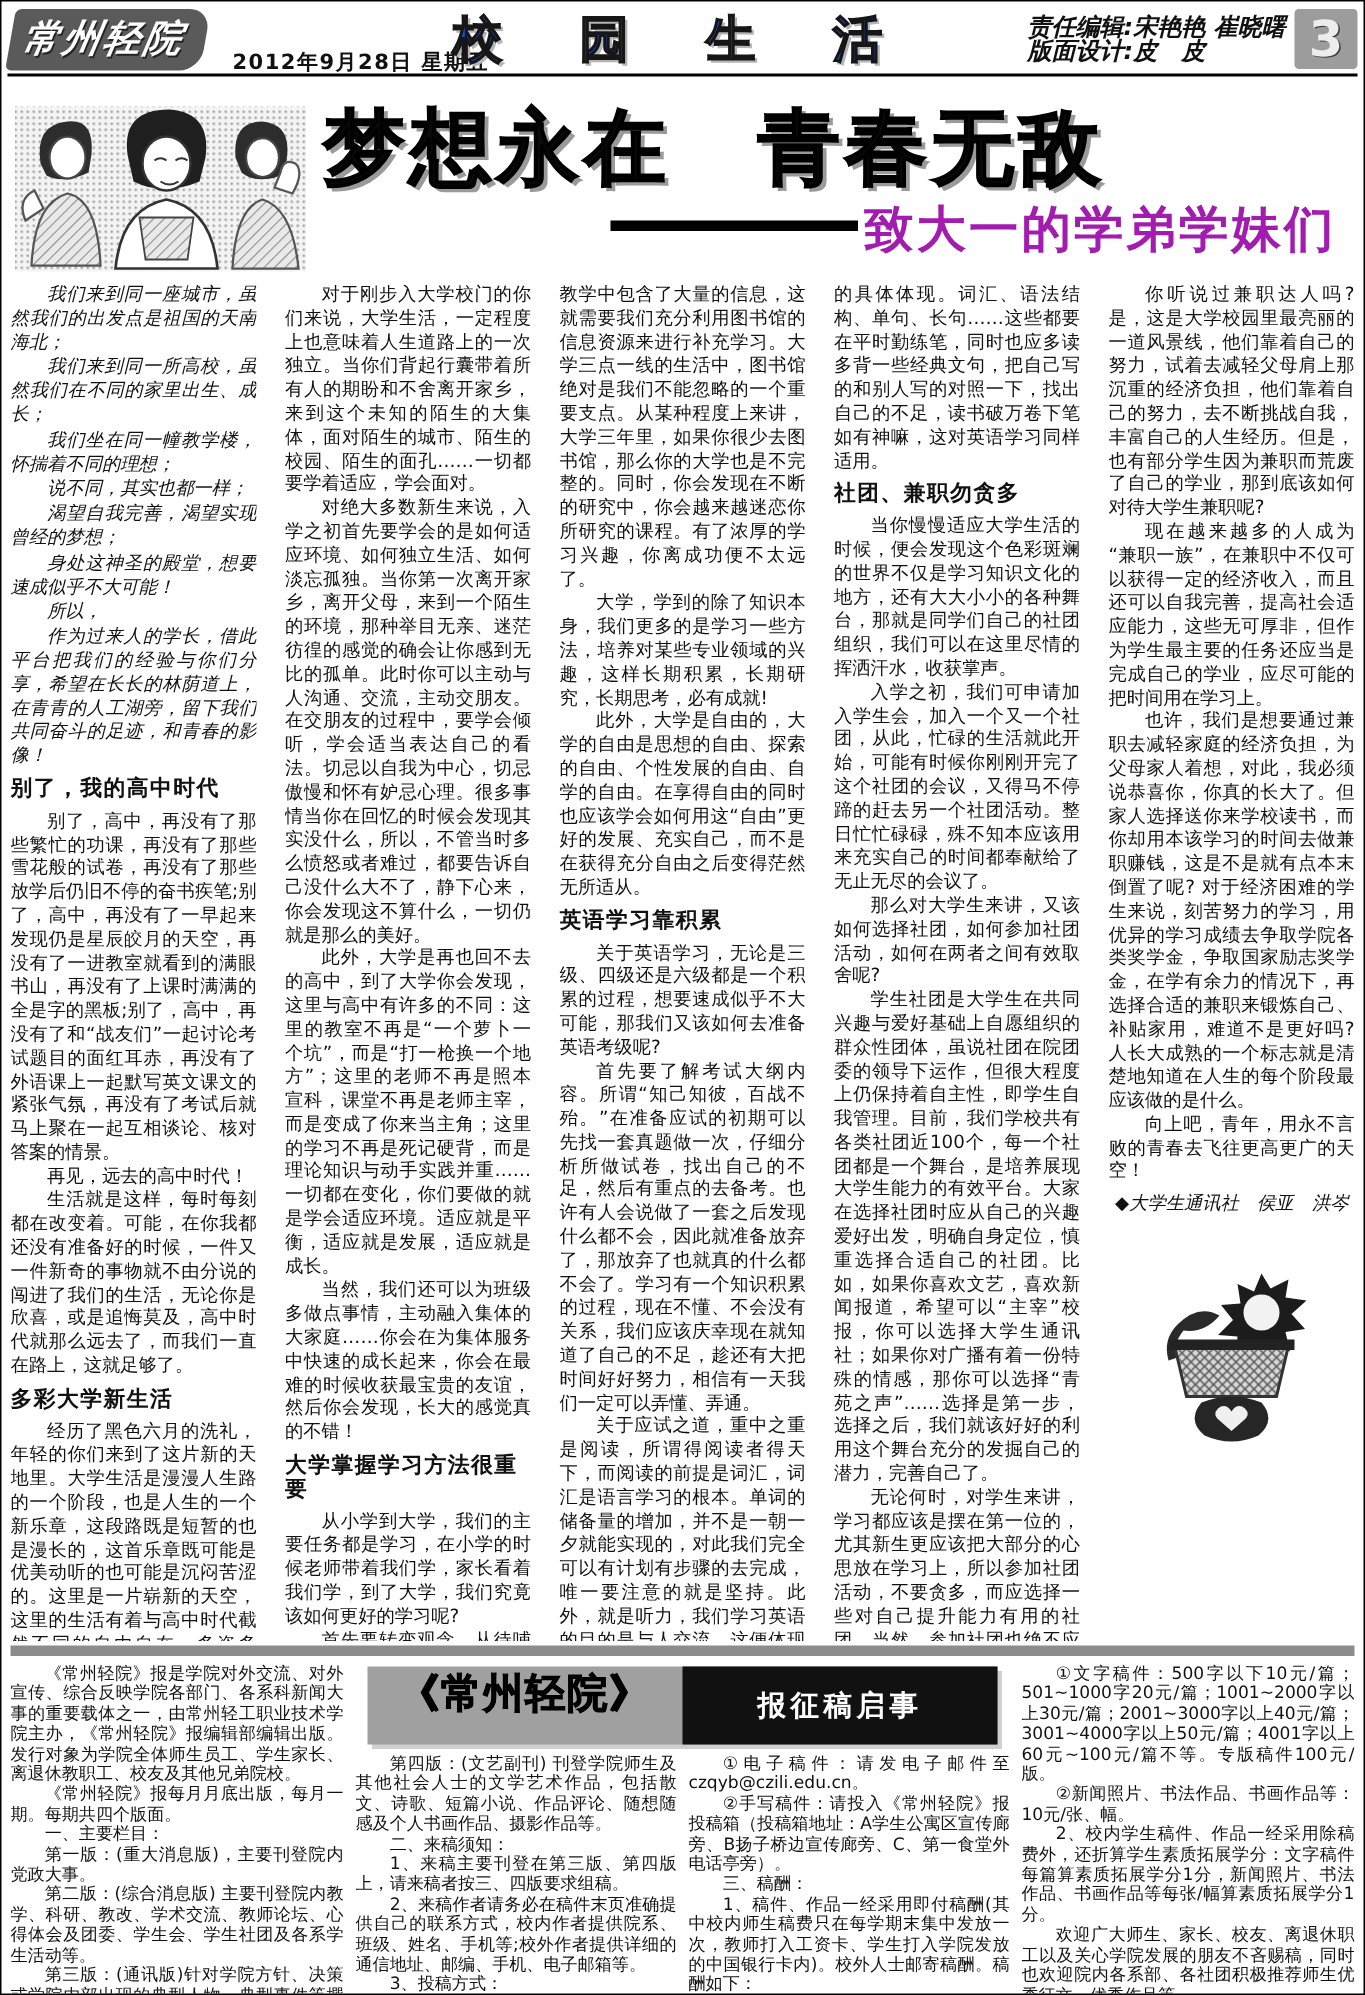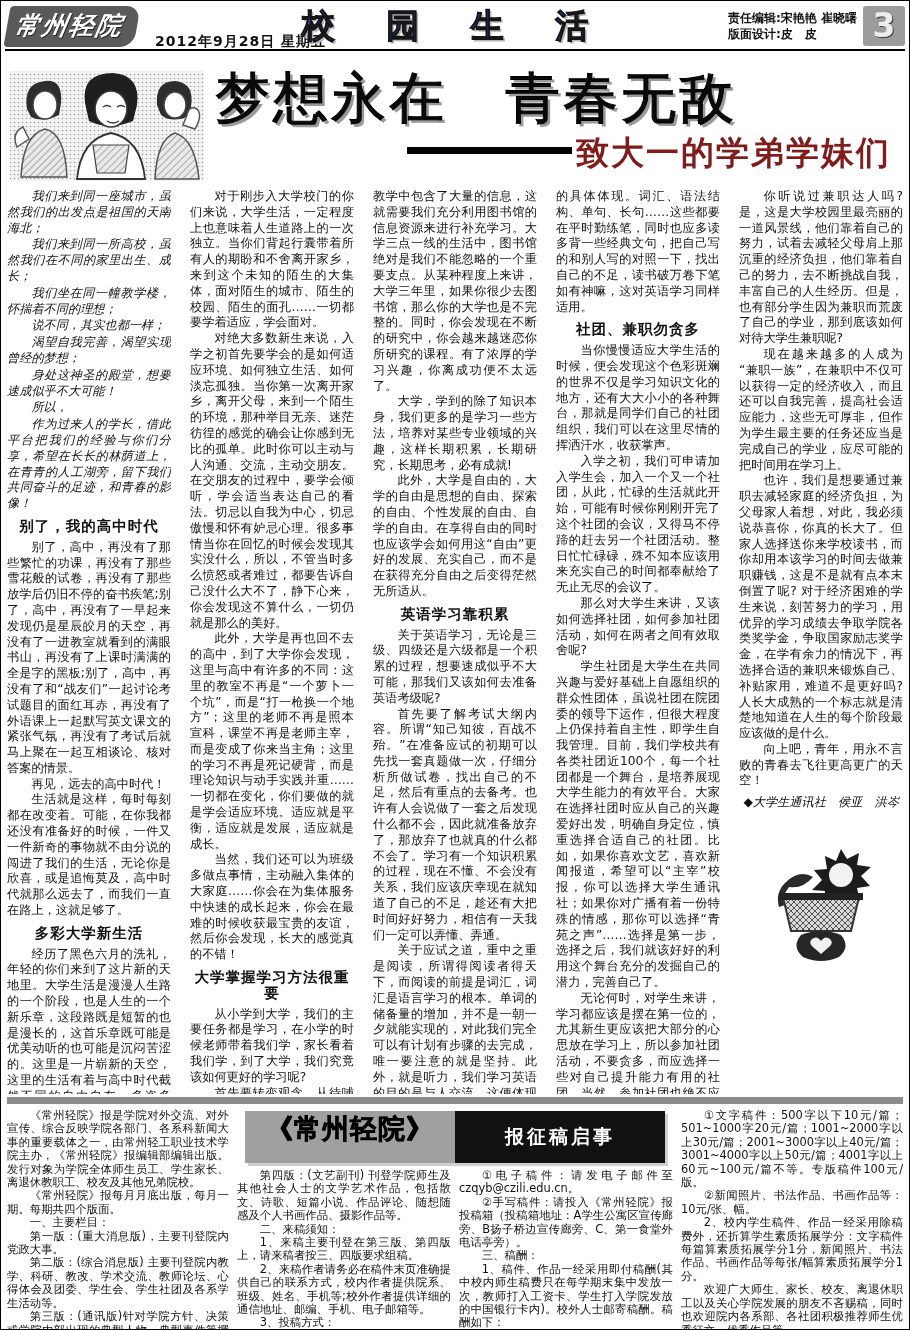--- a/index.html
+++ b/index.html
@@ -12,44 +12,44 @@
   .masthead{height:46px;margin:2px 4px 0;border-bottom:2px solid #000;
     display:flex;align-items:center;position:relative;}
   .logo{background:#5a5a5a;color:#fff;transform:skew(-10deg);
     border-radius:4px 14px 14px 4px;padding:3px 14px 5px 8px;margin:2px 0 2px 2px;
     font-size:25px;font-weight:900;font-style:italic;letter-spacing:2px;
     text-shadow:1px 1px 0 #222;}
   .mdate{font-size:14px;font-weight:bold;margin-left:18px;letter-spacing:1px;margin-top:31px;}
   .mtitle{position:absolute;left:0;right:0;text-align:center;
     font-size:33px;font-weight:700;letter-spacing:20px;color:#1d4ed8;
     -webkit-text-stroke:1px #161616;text-shadow:2px 2px 0 #b5b5b5;pointer-events:none;}
-  .meditors{margin-left:auto;margin-right:6px;font-size:12px;font-weight:bold;
-    line-height:16px;white-space:nowrap;}
+  .meditors{margin-left:auto;margin-right:6px;font-size:16px;font-weight:bold;
+    line-height:16px;white-space:nowrap;font-style:italic;}
   .pagenum{width:42px;height:40px;background:#9c9c9c;color:#ededed;
     font-size:33px;font-weight:900;text-align:center;line-height:40px;
     text-shadow:1px 1px 0 #3d3d3d;border-radius:3px;flex:0 0 auto;}
   
   .head-area{position:relative;height:118px;margin:2px 6px 0;}
   .students-art{position:absolute;left:2px;top:2px;width:196px;height:114px;}
-  .headline{margin-left:208px;font-size:55px;line-height:62px;font-weight:400;
+  .headline{margin-left:208px;font-size:55px;line-height:62px;font-weight:700;
     letter-spacing:3px;color:#0a0a0a;white-space:nowrap;
     text-shadow:3px 3px 0 #9a9a9a;margin-top:16px;-webkit-text-stroke:1px #000;}
   .subtitle-row{margin-left:208px;text-align:right;padding-right:12px;
     margin-top:2px;white-space:nowrap;}
   .sub-dash{display:inline-block;width:165px;height:7px;background:#000;
     vertical-align:middle;margin-right:4px;margin-bottom:6px;}
-  .subtitle{font-size:33px;font-weight:900;letter-spacing:2px;color:#7f1d1d;
+  .subtitle{font-size:33px;font-weight:900;letter-spacing:2px;color:#a21caf;
     vertical-align:middle;}
   
   .columns{display:flex;gap:19px;padding:4px 6px 0;height:905px;overflow:hidden;}
   .col{flex:1;overflow:hidden;font-size:12.2px;line-height:15.8px;}
   .blk{text-align:justify;}
   .blk-para{text-indent:2em;}
   .blk-cont{text-indent:0;}
-  .blk-heading{text-align:center;font-weight:900;font-size:14.5px;
+  .blk-heading{text-align:left;font-weight:900;font-size:14.5px;
     margin:7px 0 5px;text-indent:0;letter-spacing:1px;}
   .blk-poem{font-family:"DejaVu Serif",serif;font-style:italic;
     text-indent:2em;margin-bottom:1px;}
   .blk-byline{text-align:right;font-style:italic;font-family:"DejaVu Serif",serif;
     margin-top:6px;padding-right:4px;}
   .ink-art{margin-top:34px;text-align:center;}
   
   .bigbar{height:7px;background:#8c8c8c;margin:3px 6px 2px;}
   
   .notice{display:flex;gap:8px;padding:3px 6px 0;height:244px;overflow:hidden;}

